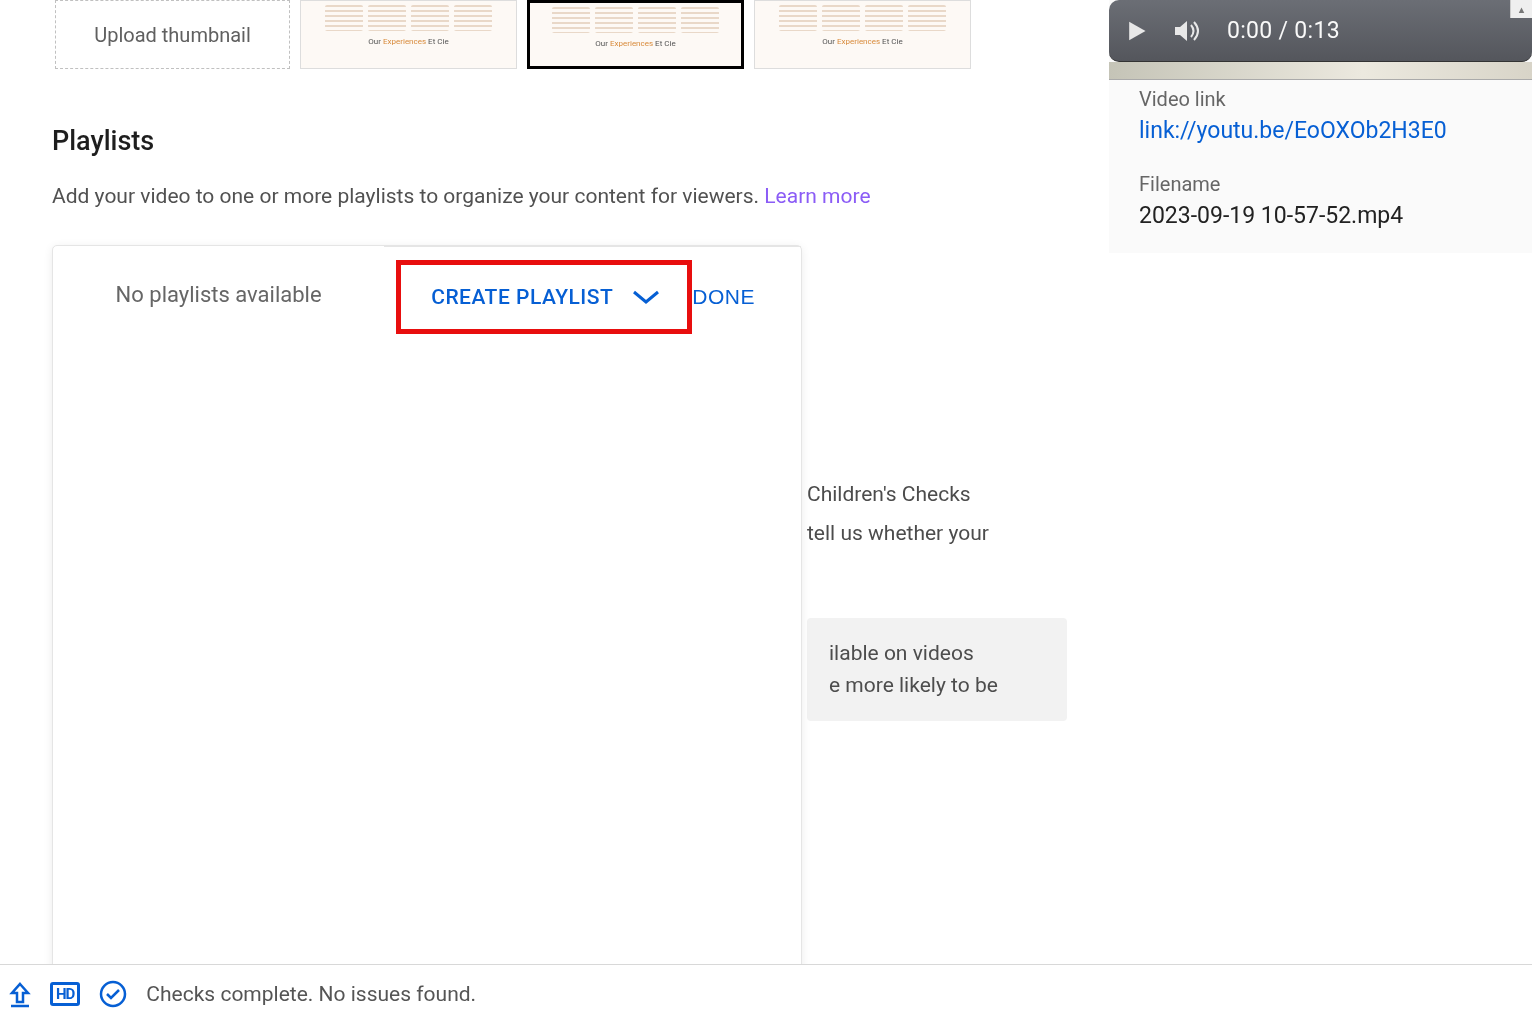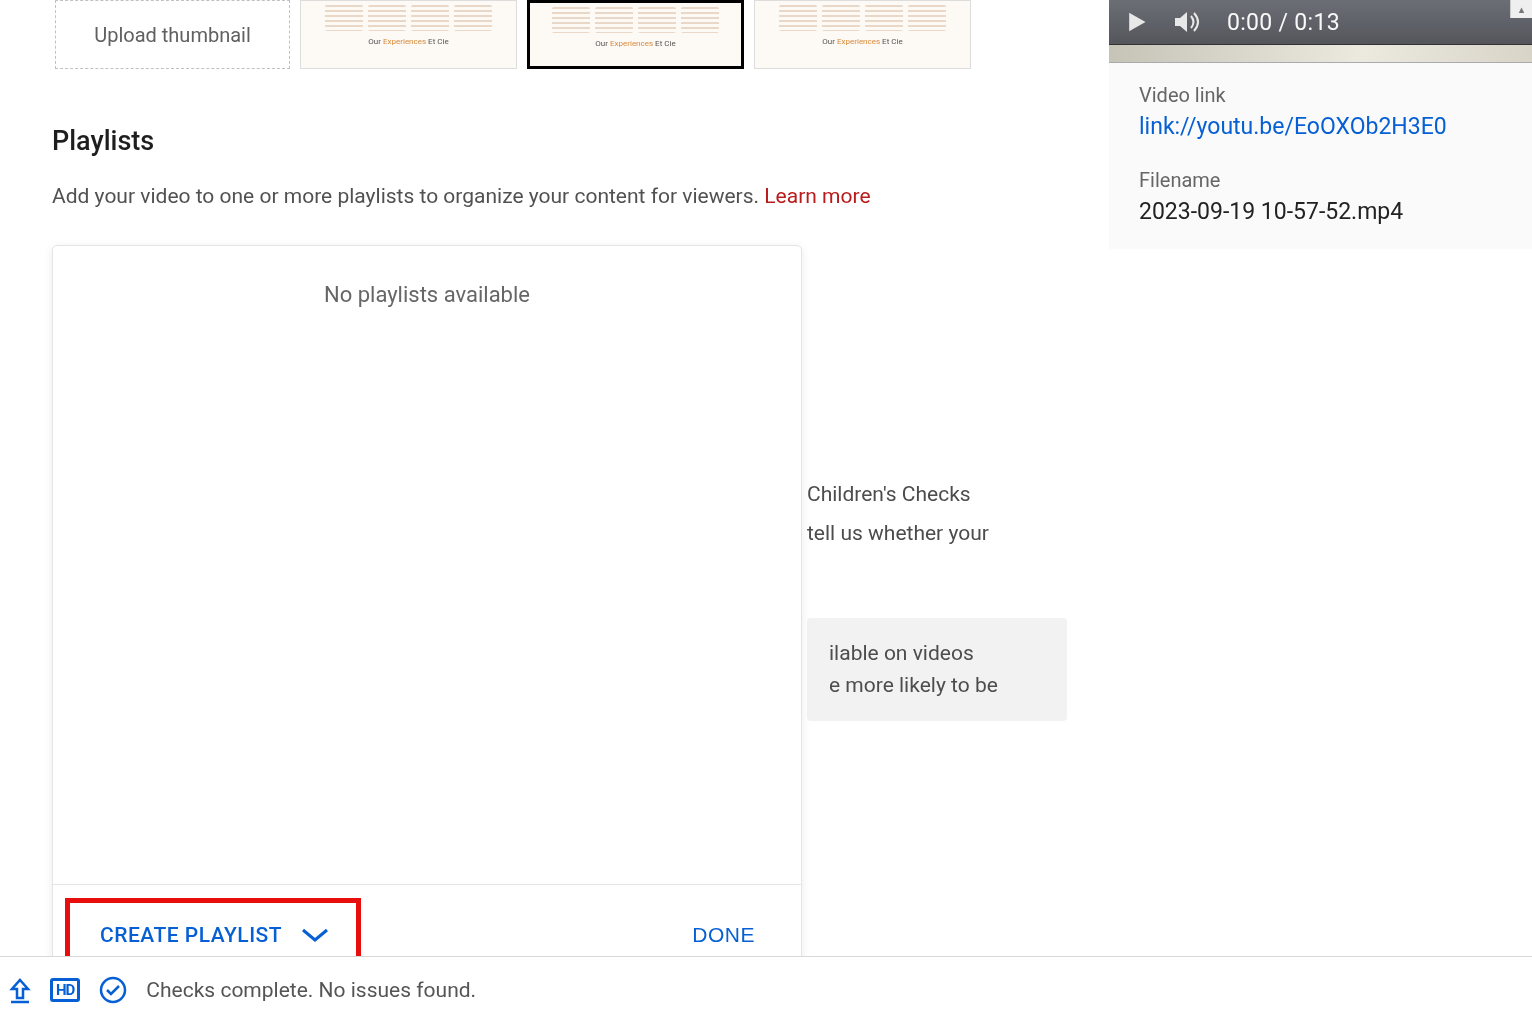--- a/index.html
+++ b/index.html
@@ -86,34 +86,34 @@
       color: #1e1e1e;
       margin-bottom: 24px;
     }
     .section-desc {
       font-size: 21px;
       color: #515151;
       margin-bottom: 34px;
       line-height: 1.45;
     }
     .learn-link {
-      color: #b91c1c;
+      color: #8b5cf6;
       text-decoration: none;
     }
     
     
     .playlist-panel {
       width: 750px;
       height: 740px;
       background: #fff;
       border: 1px solid #e5e5e5;
       border-radius: 5px;
       box-shadow: 0 2px 10px rgba(0,0,0,0.08);
       display: flex;
-      flex-direction: column;
+      flex-direction: row;
     }
     .playlist-body {
       flex: 1;
       display: flex;
       justify-content: center;
       padding-top: 36px;
     }
     .empty-msg {
       font-size: 22px;
       color: #666;
@@ -175,47 +175,48 @@
     
     
     .video-panel {
       position: absolute;
       right: 0;
       top: 0;
       width: 423px;
       background: #fafafa;
     }
     .video-player-bar {
-      height: 45px;
+      height: 62px;
       background: linear-gradient(#6b6e75, #54565c);
       display: flex;
       align-items: center;
       gap: 24px;
       padding: 4px 12px;
       border-bottom: 1px solid #333;
       color: #fff;
+      border-radius: 10px;
     }
     .play-icon, .vol-icon {
       color: #f4f4f4;
       cursor: pointer;
       display: inline-flex;
       align-items: center;
     }
     .time-txt {
       font-size: 23px;
       color: #f9f9f9;
       letter-spacing: 0.3px;
     }
     .video-thumb-strip {
       height: 18px;
       background: linear-gradient(90deg,#c5c4b7, #ece9df 60%, #d8d4c8);
       border-bottom: 1px solid #aaa;
     }
     .video-info {
-      padding: 20px 30px 24px;
+      padding: 7px 30px 24px;
     }
     .small-label {
       font-size: 20px;
       color: #666;
       margin-bottom: 6px;
     }
     .video-link {
       font-size: 23px;
       color: #065fd4;
       text-decoration: none;
@@ -228,21 +229,21 @@
       font-size: 23px;
       color: #222;
     }
     
     
     .status-bar {
       position: absolute;
       left: 0;
       bottom: 0;
       width: 100%;
-      height: 66px;
+      height: 58px;
       border-top: 1px solid #d8d8d8;
       background: #fff;
       display: flex;
       align-items: center;
       gap: 18px;
       padding-left: 8px;
     }
     .upload-arrow-icon {
       color: #065fd4;
       display: inline-flex;

